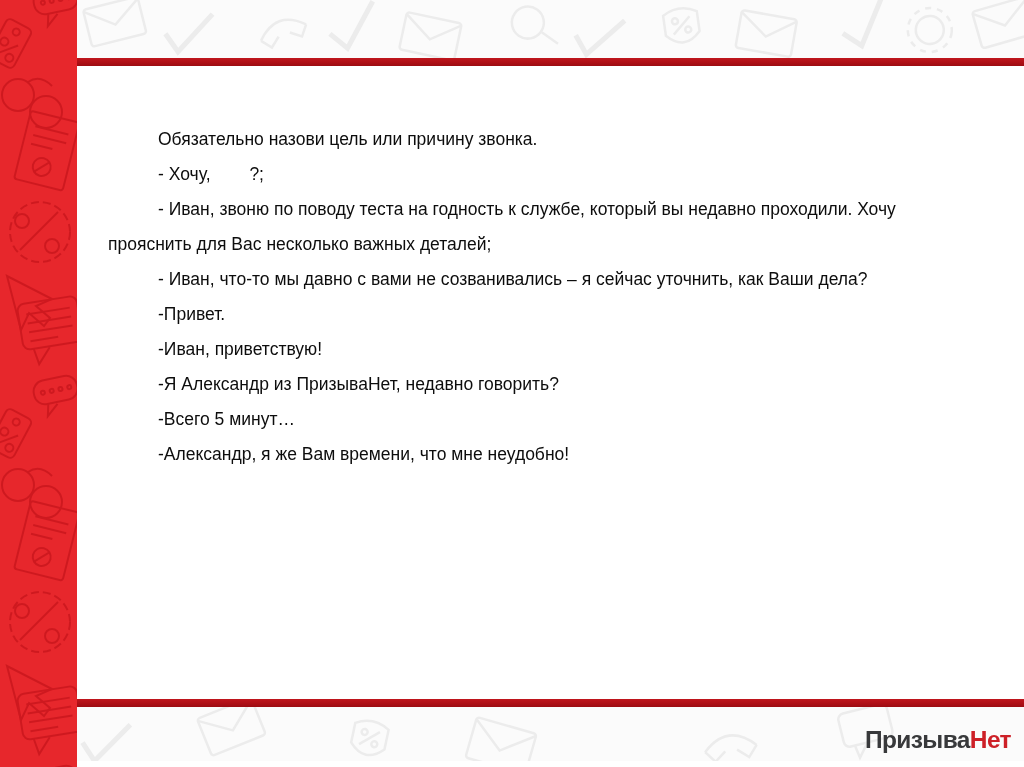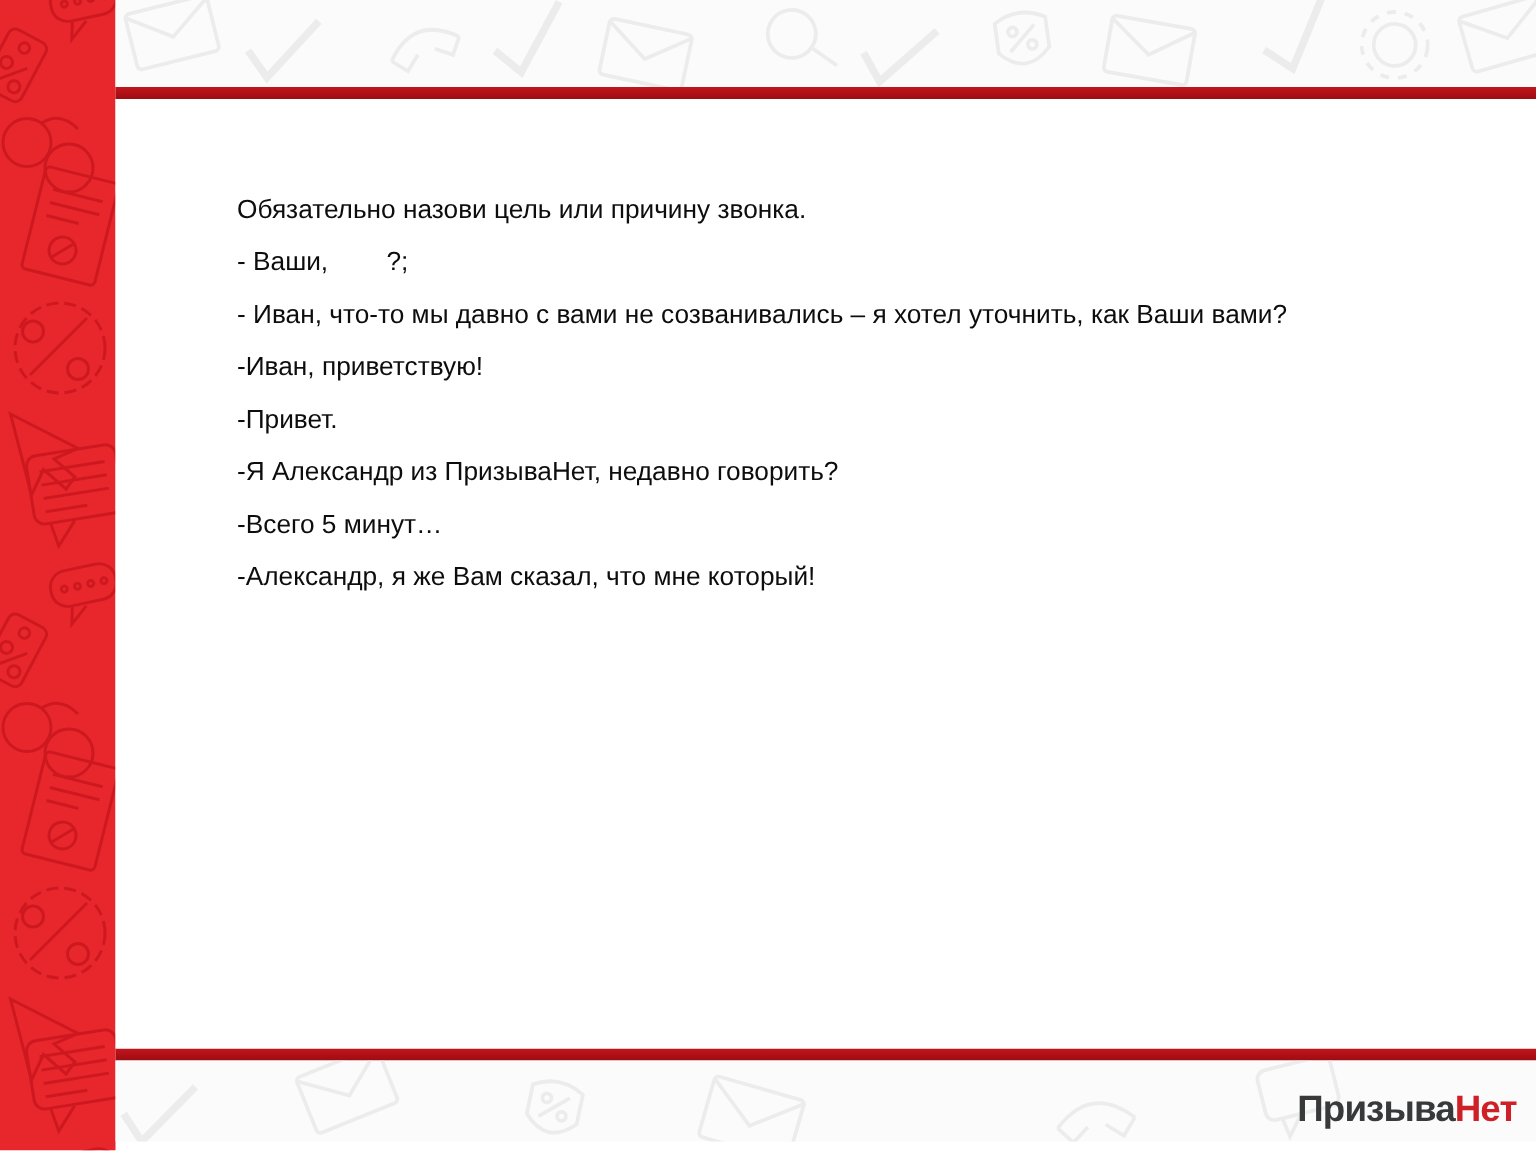--- a/index.html
+++ b/index.html
@@ -194,27 +194,28 @@
       </g>
     </svg>
   </div>
 
   <div class="divider-top"></div>
   <div class="divider-bottom"></div>
 
   <div class="content-area">
     <div class="text-block">
       <p>Обязательно назови цель или причину звонка.</p>
-      <p>- Ваши,        ?;</p>
-      <p>- Иван, что-то мы давно с вами не созванивались – я хотел уточнить, как Ваши вами?</p>
+      <p>- Хочу,        ?;</p>
+      <p>- Иван, звоню по поводу теста на годность к службе, который вы недавно проходили. Хочу прояснить для Вас несколько важных деталей;</p>
+      <p>- Иван, что-то мы давно с вами не созванивались – я сейчас уточнить, как Ваши дела?</p>
+      <p>-Привет.</p>
       <p>-Иван, приветствую!</p>
-      <p>-Привет.</p>
       <p>-Я Александр из ПризываНет, недавно говорить?</p>
       <p>-Всего 5 минут…</p>
-      <p>-Александр, я же Вам сказал, что мне который!</p>
+      <p>-Александр, я же Вам времени, что мне неудобно!</p>
     </div>
   </div>
 
   <div class="bottom-strip">
     <svg class="strip-icons" width="947" height="60" viewBox="0 0 947 60" aria-hidden="true">
       <g stroke="#ececec" fill="none" stroke-width="2.5">
         <g transform="translate(10,10) rotate(10)">
           <path d="M0 26 L15 42 L44 0" stroke-width="5"></path>
         </g>
         <g transform="translate(120,12) rotate(-22)">

